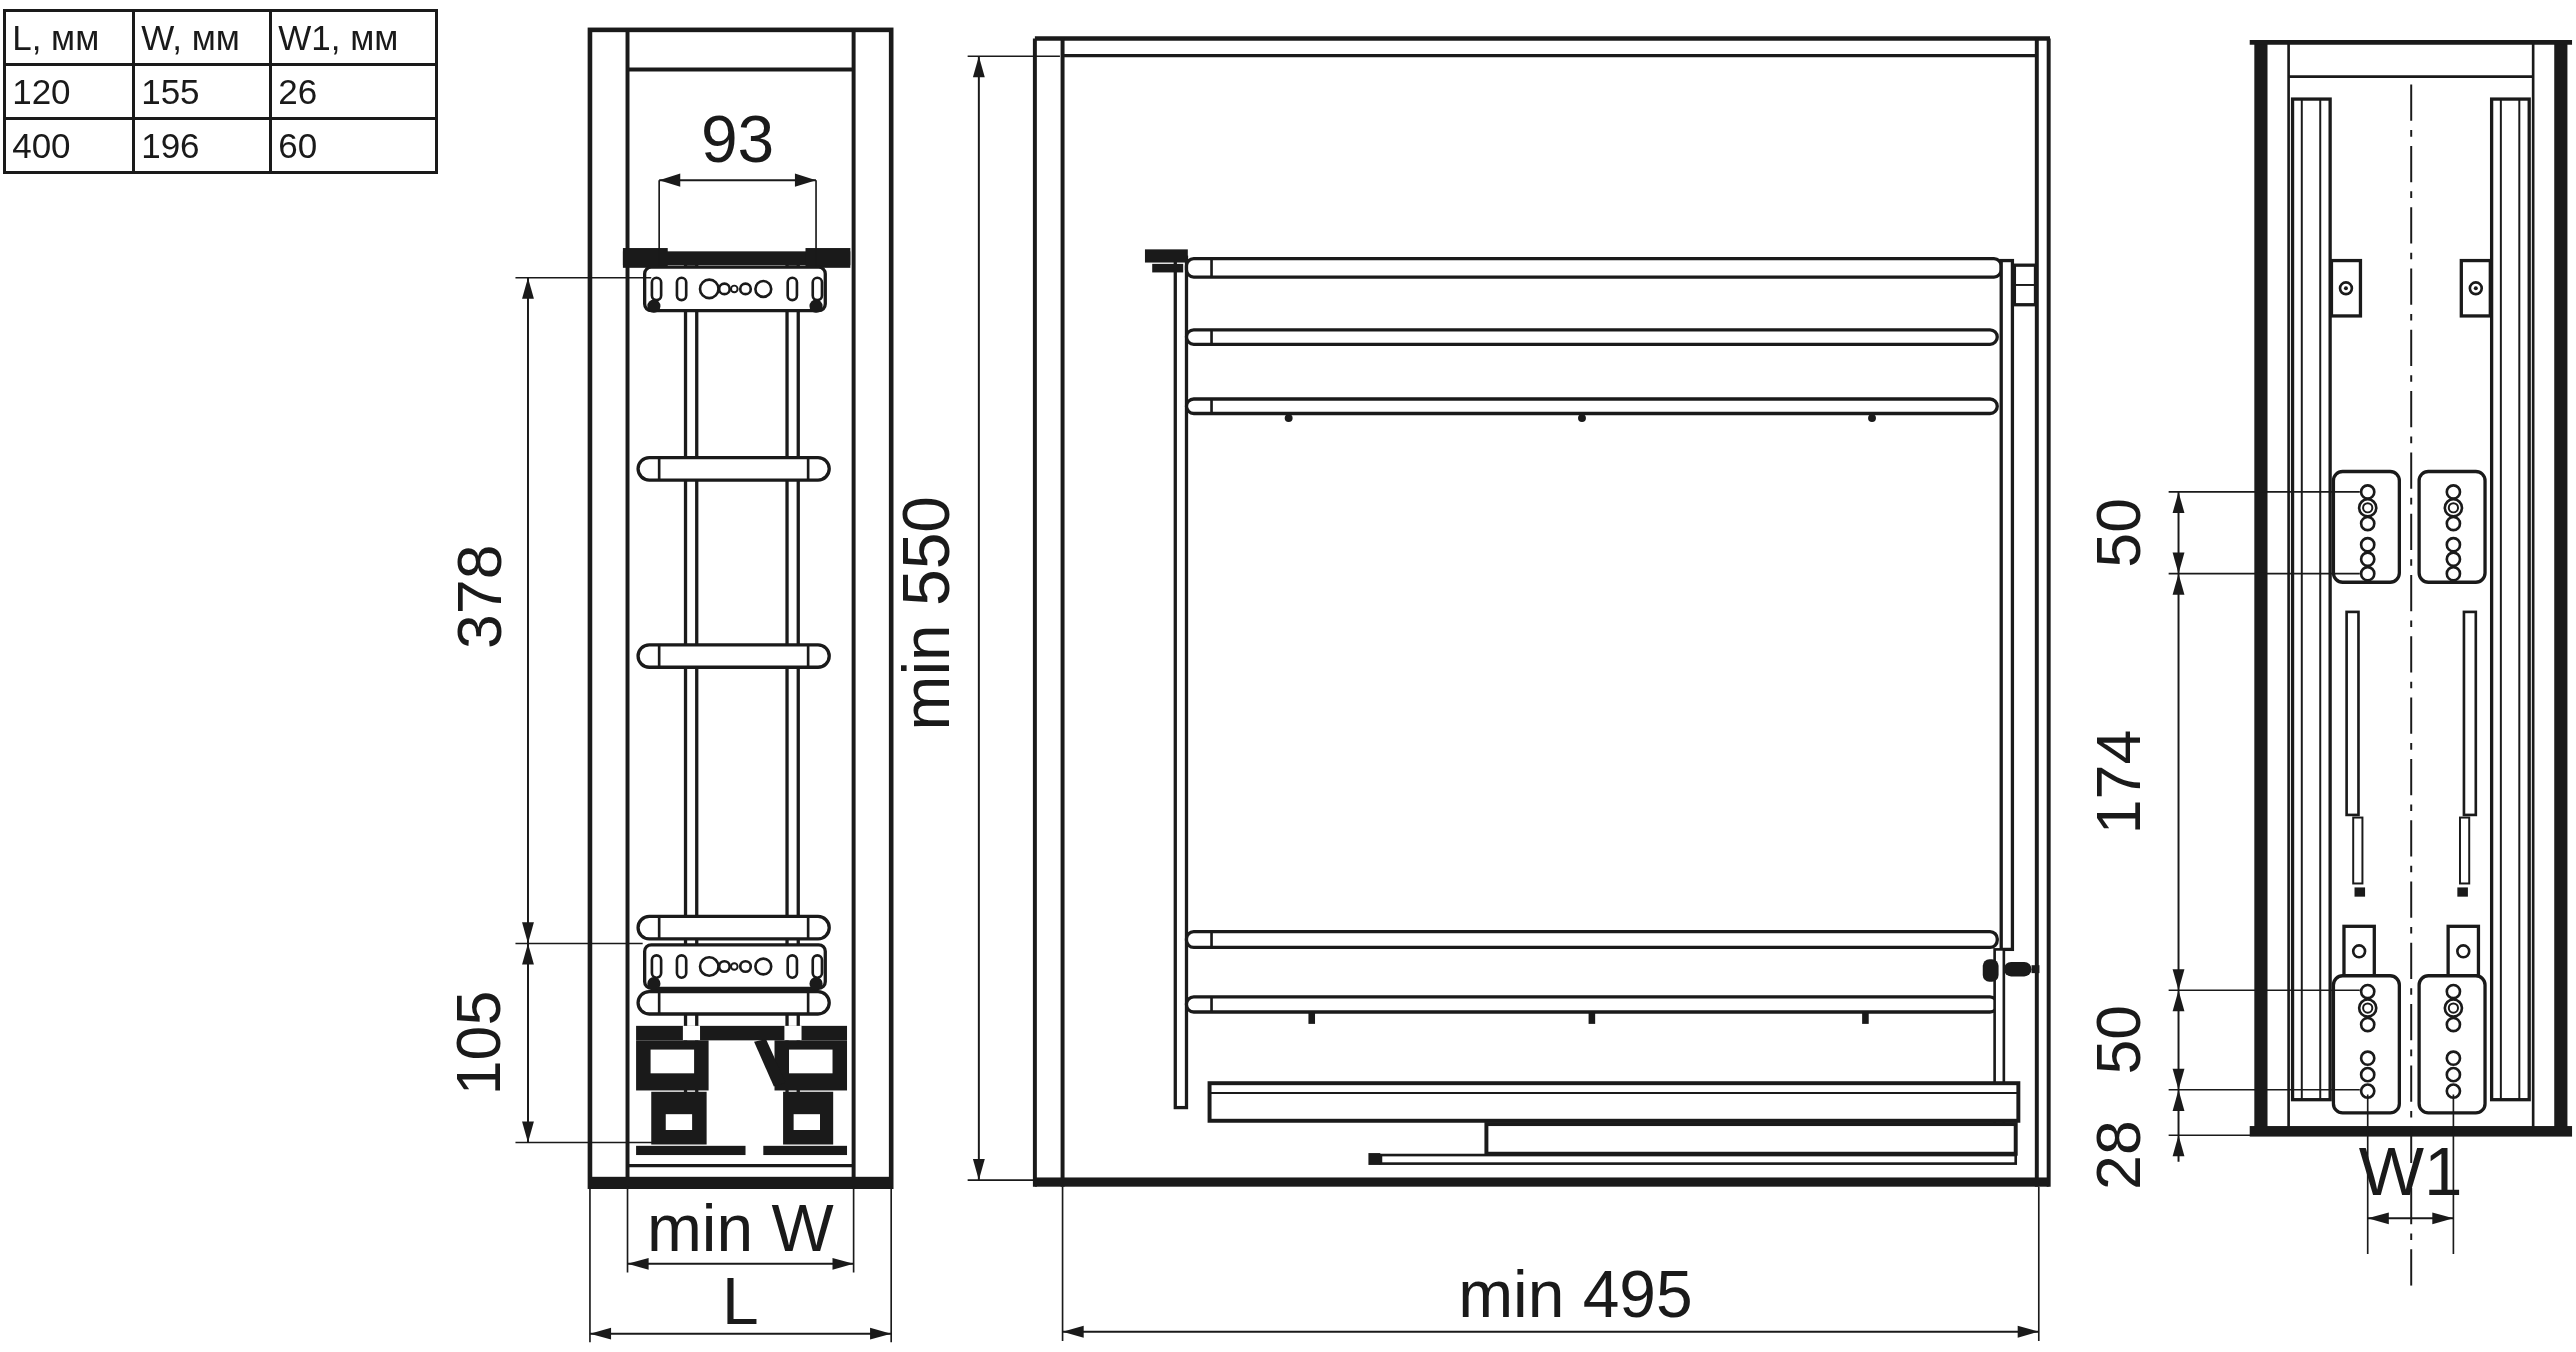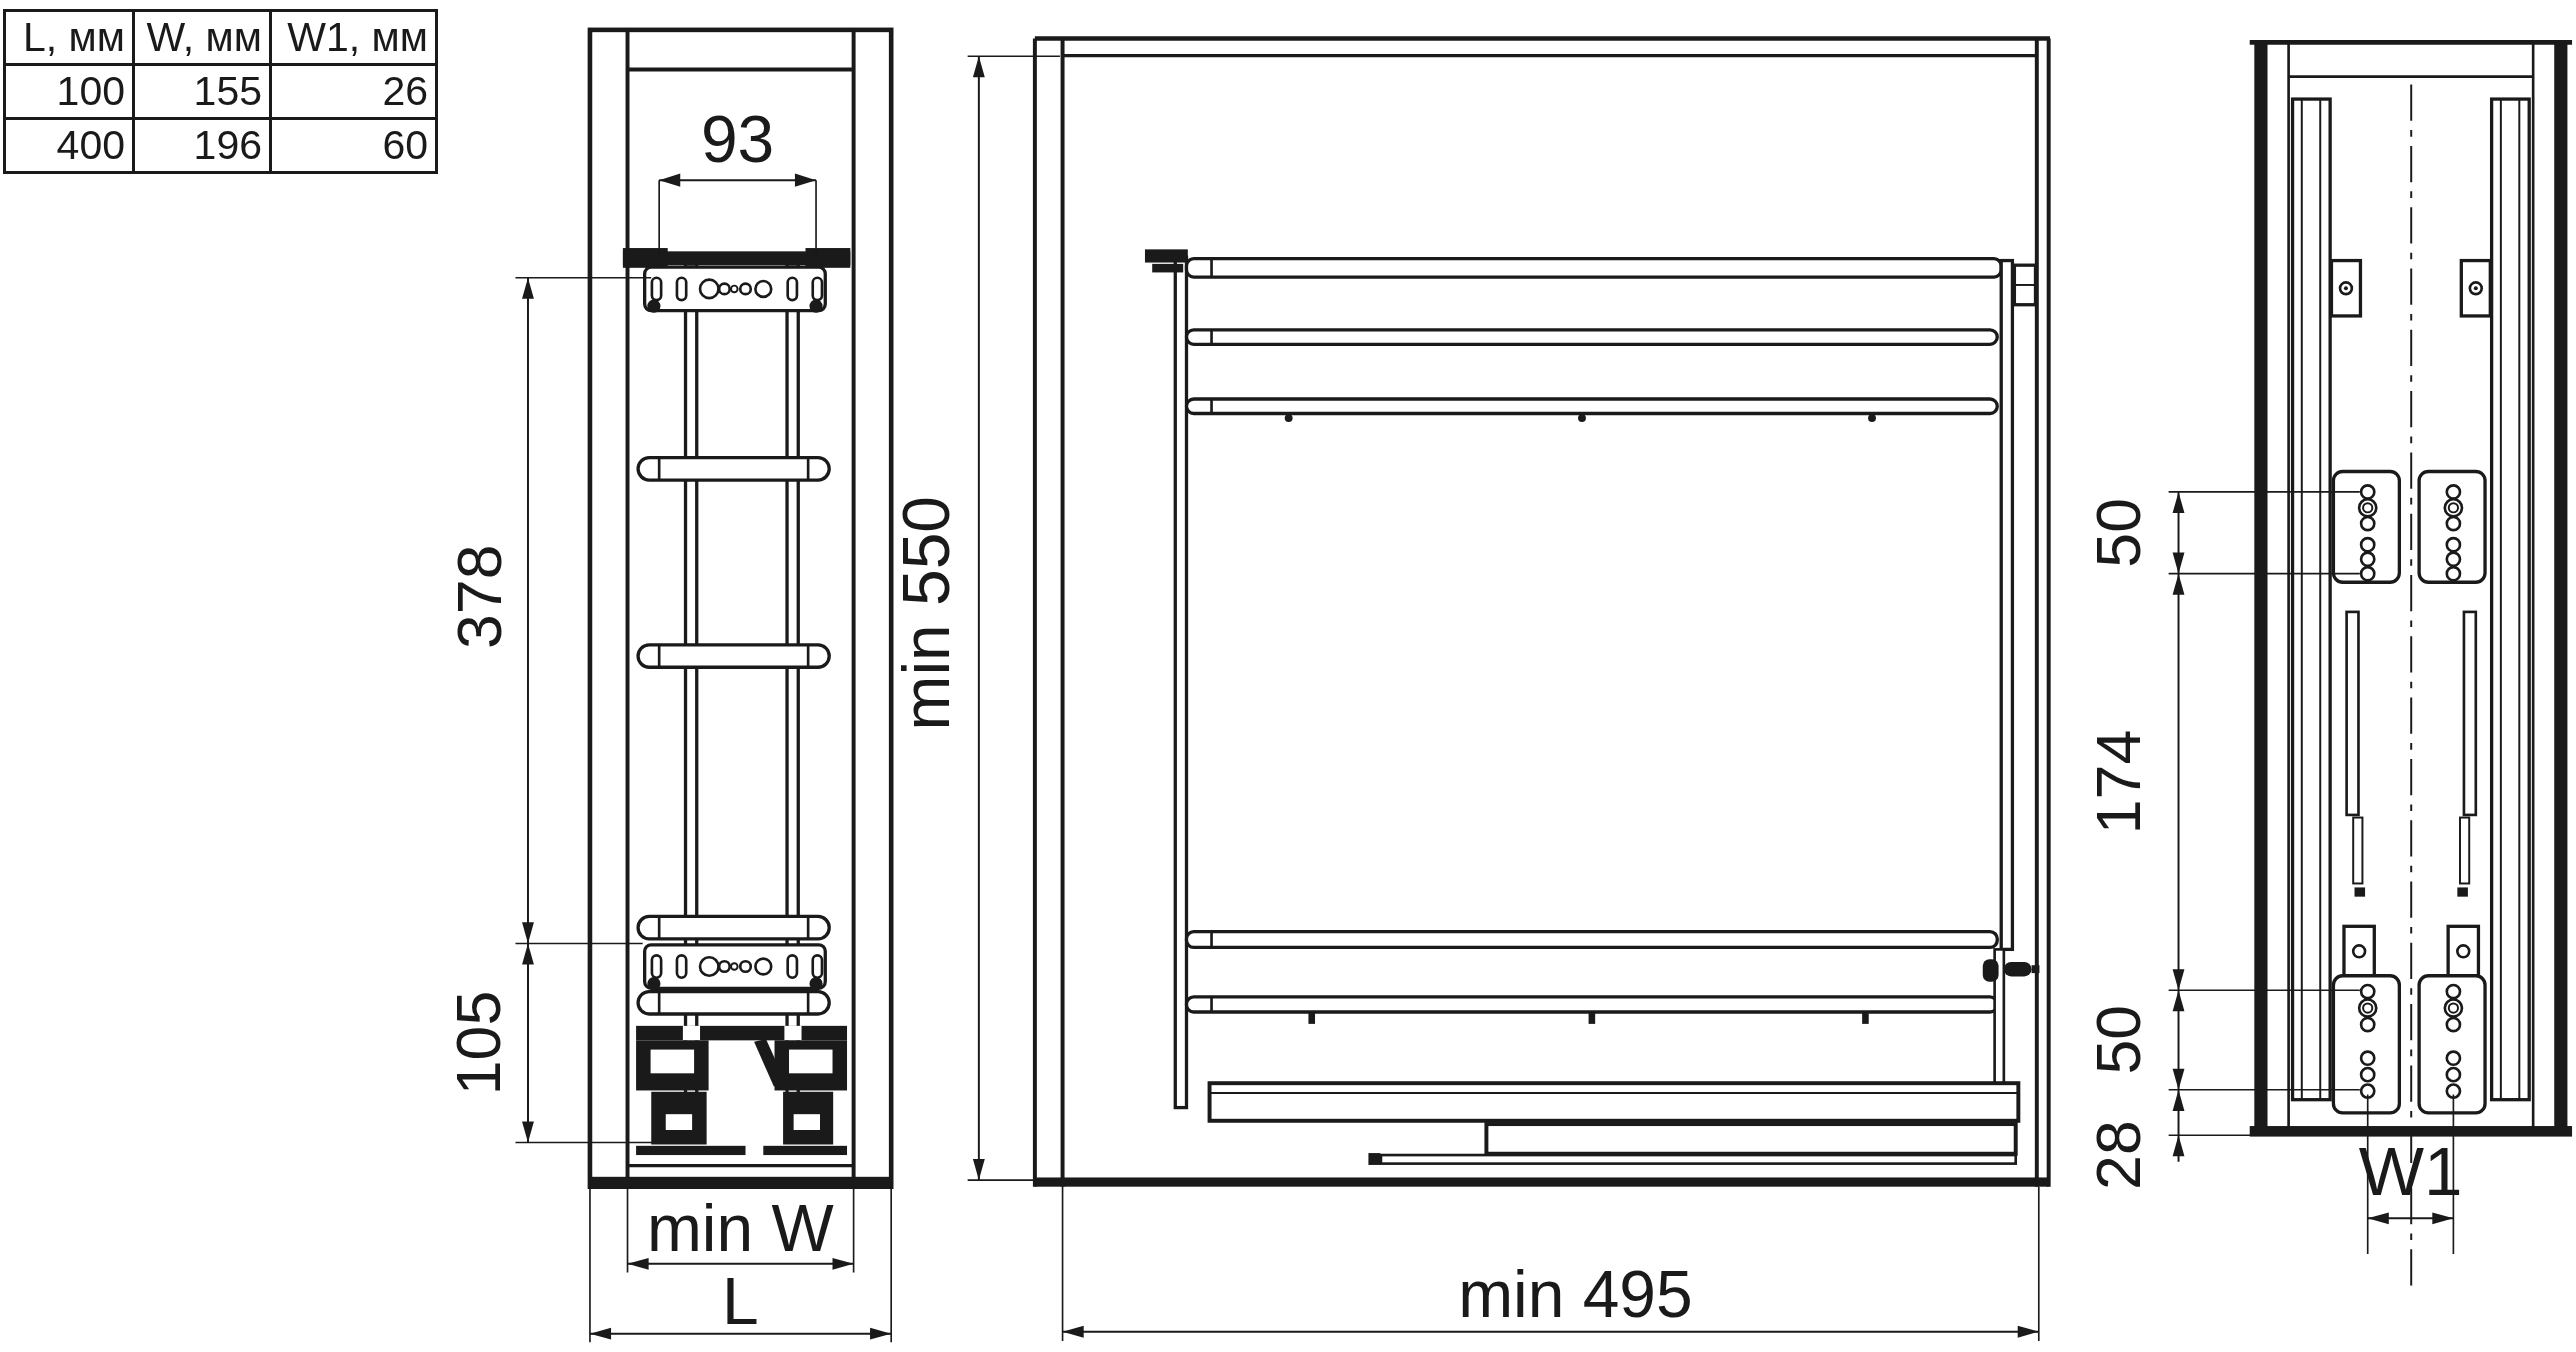--- a/index.html
+++ b/index.html
@@ -1,21 +1,21 @@
 <!DOCTYPE html>
 <html style="font-size:10.5px"><head>
 <meta charset="utf-8">
 <style>
   html,body{margin:0;padding:0;background:#fff;}
   body{width:2576px;height:1353px;overflow:hidden;}
   .stage{position:relative;width:2576px;height:1353px;background:#fff;font-family:"Liberation Sans",sans-serif;}
   .stage svg{position:absolute;left:0;top:0;}
   .dim-table{position:absolute;left:2.6px;top:9.2px;border-collapse:collapse;table-layout:fixed;color:#1a1a1a;}
-  .dim-table th,.dim-table td{border:3.3px solid #1a1a1a;text-align:right;vertical-align:middle;
-    padding:0 6.6px;height:51px;font-size:41px;font-weight:400;white-space:nowrap;}
+  .dim-table th,.dim-table td{border:3.3px solid #1a1a1a;text-align:left;vertical-align:middle;
+    padding:0 6.6px;height:51px;font-size:35px;font-weight:400;white-space:nowrap;}
   
   .ln{stroke:#1a1a1a;fill:none;}
   .w7{stroke-width:7;} .w6{stroke-width:6;} .w5{stroke-width:5;} .w4{stroke-width:4;} .w3{stroke-width:3;}
   .thin{stroke:#1a1a1a;stroke-width:2.5;fill:none;}
   .dimln{stroke:#1a1a1a;stroke-width:3;fill:none;}
   .fw{fill:#ffffff;}
   .blk{fill:#1a1a1a;stroke:none;}
   .arr{fill:#1a1a1a;stroke:none;}
   text{fill:#1a1a1a;}
   .dtxt{font-size:100px;}
@@ -290,21 +290,21 @@
       </colgroup>
     <thead>
       <tr>
         <th>L, мм</th>
         <th>W, мм</th>
         <th>W1, мм</th>
       </tr>
     </thead>
     <tbody>
       <tr>
-        <td>100</td>
+        <td>120</td>
         <td>155</td>
         <td>26</td>
       </tr>
       <tr>
         <td>400</td>
         <td>196</td>
         <td>60</td>
       </tr>
     </tbody>
   </table>

